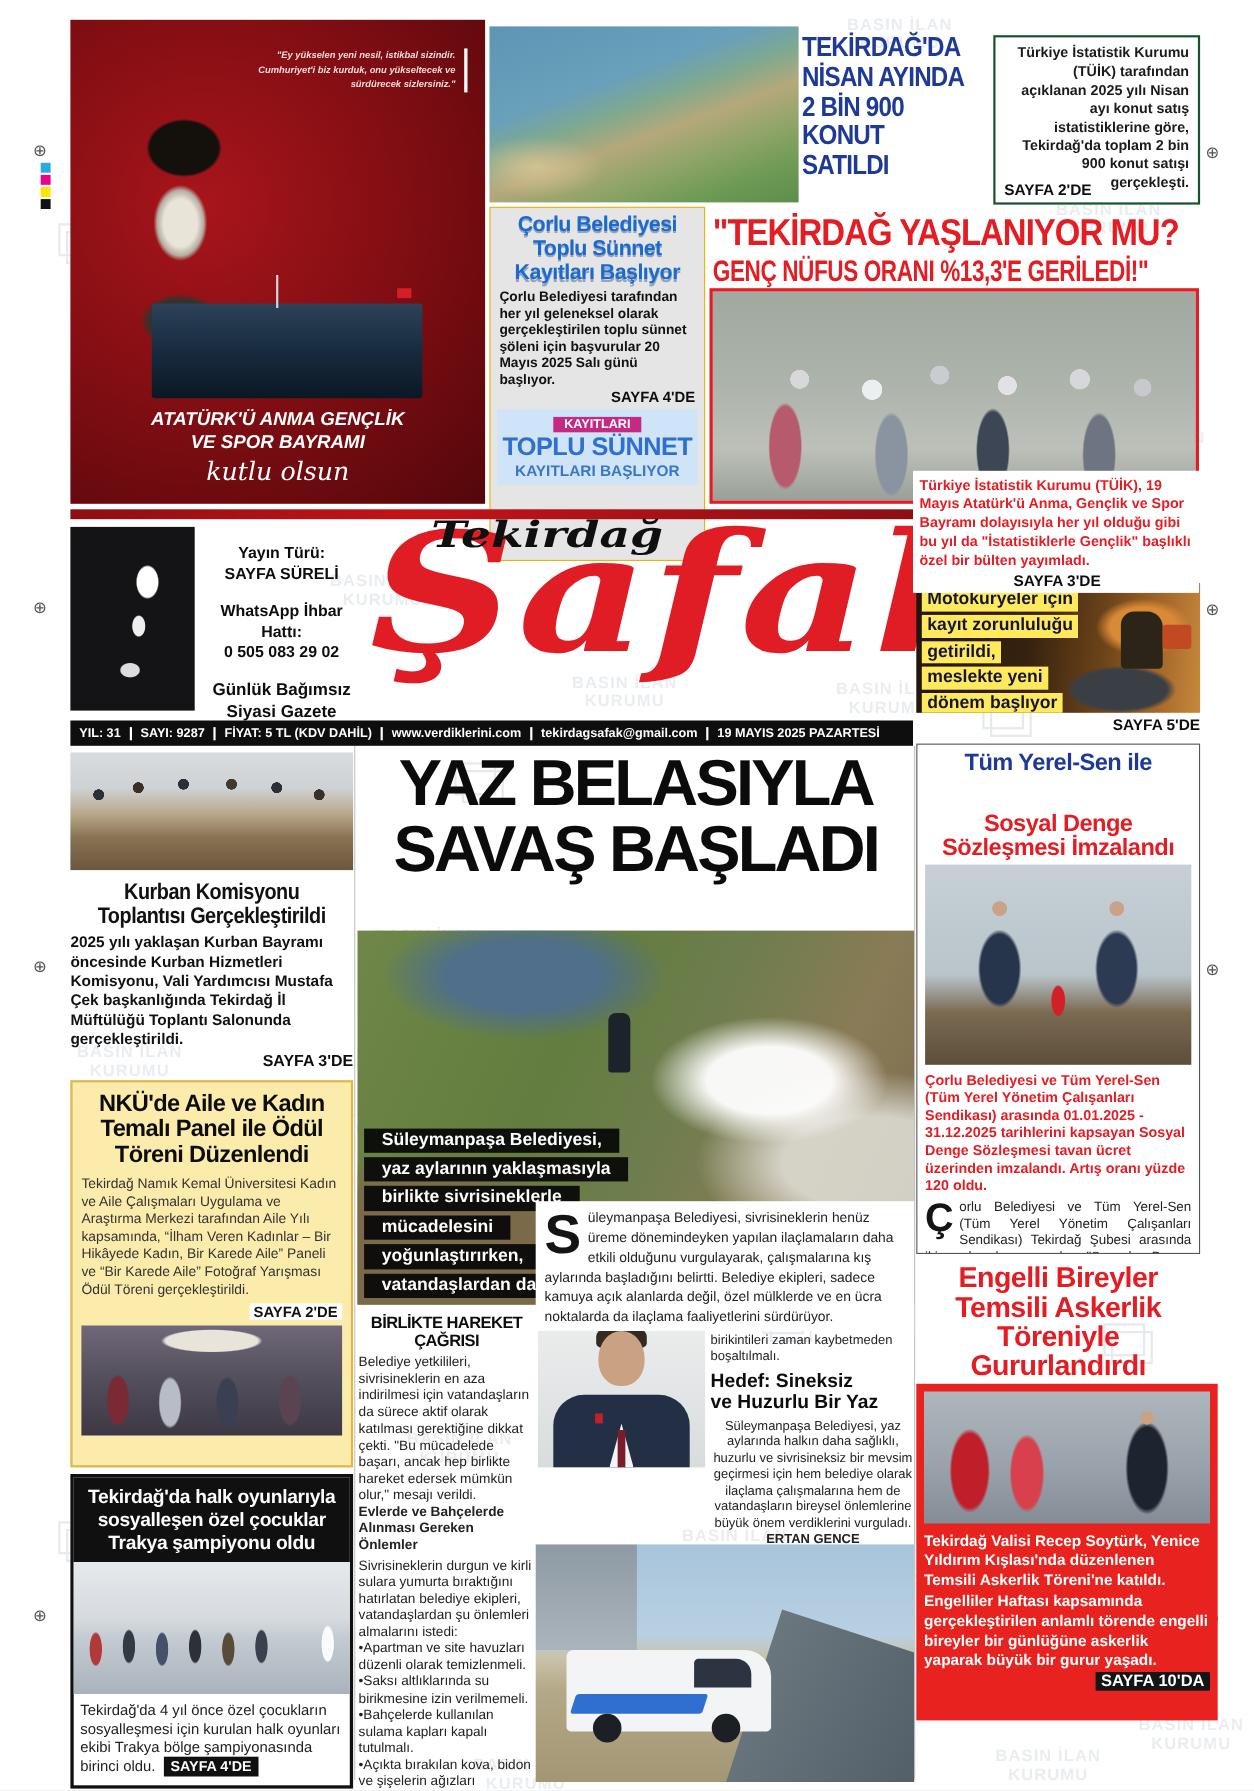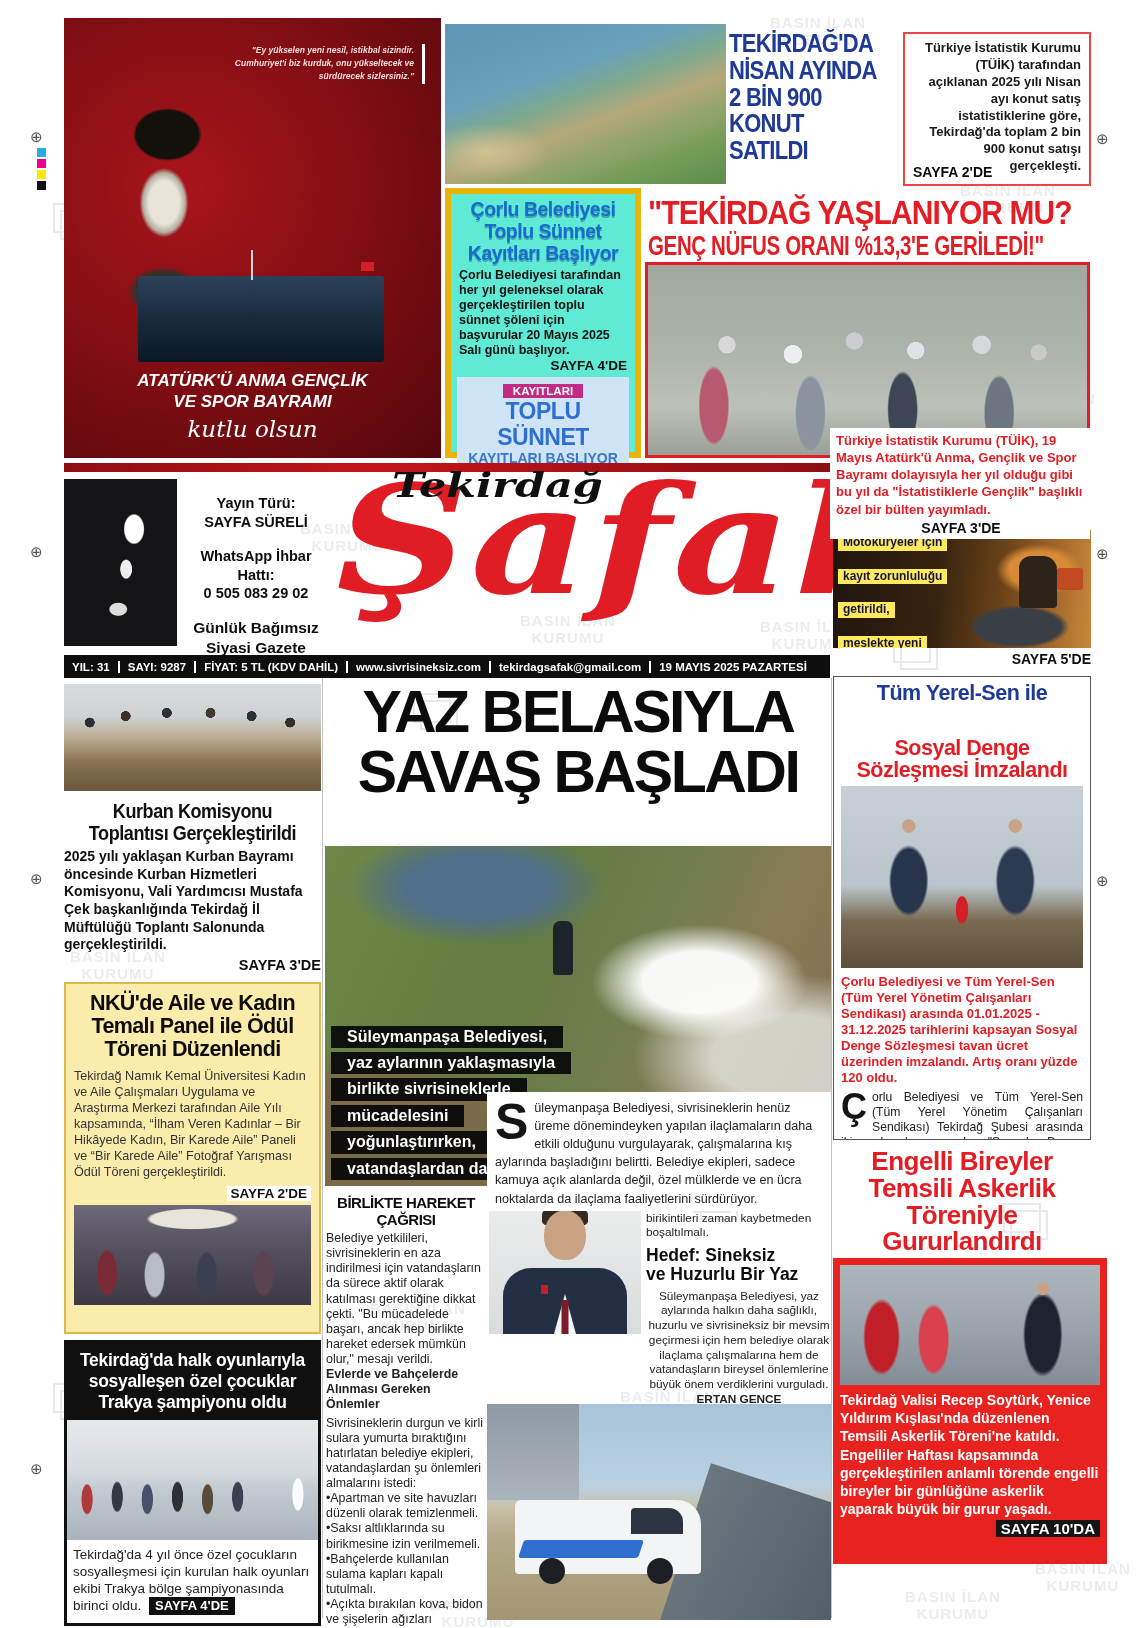--- a/index.html
+++ b/index.html
@@ -44,28 +44,28 @@
   .poster-script{position:absolute;left:0;right:0;top:398px;text-align:center;color:#fff;
                  font-family:"DejaVu Serif",serif;font-style:italic;font-size:23px;}
 
   
   .aerial-photo{left:445px;top:24px;width:281px;height:160px;z-index:3;
      background:
        radial-gradient(ellipse 90px 40px at 15% 80%, rgba(214,196,148,.9), transparent 70%),
        linear-gradient(160deg,#5d95b4 0%,#69a0ba 34%,#7fa98e 46%,#b5a87b 58%,#8fa468 72%,#6d9a55 86%,#5e8e4c 100%);}
   .konut-head{left:729px;top:30px;width:178px;z-index:3;color:#1e3a96;font-weight:800;
               font-size:25px;line-height:1.07;letter-spacing:-.8px;transform:scaleX(.88);transform-origin:left top;}
-  .konut-box{left:903px;top:32px;width:188px;height:154px;z-index:3;border:2px solid #ef4444;
+  .konut-box{left:903px;top:32px;width:188px;height:154px;z-index:3;border:2px solid #14532d;
              box-sizing:border-box;padding:6px 8px 4px;background:#fff;}
   .konut-body{font-size:13px;font-weight:700;text-align:right;line-height:1.3;color:#1a1a1a;}
   .konut-page{position:absolute;left:8px;bottom:4px;font-size:14px;}
 
   
-  .sunnet-box{left:445px;top:188px;width:196px;height:270px;z-index:3;border:6px solid #eab308;
-              box-sizing:border-box;background:#5eead4;}
+  .sunnet-box{left:445px;top:188px;width:196px;height:322px;z-index:3;border:1px solid #eab308;
+              box-sizing:border-box;background:#e5e5e5;}
   .sunnet-head{margin-top:5px;text-align:center;font-weight:800;font-size:19.5px;line-height:1.12;
                color:#1a6bd0;letter-spacing:-.5px;text-shadow:0 2px 0 rgba(10,40,100,.35);}
   .sunnet-body{padding:4px 8px 0;font-weight:700;font-size:12.5px;line-height:1.2;color:#111;}
   .sunnet-page{text-align:right;padding-right:8px;font-size:13.5px;}
   .sunnet-banner{margin:4px 6px 0;background:#cfe4f6;text-align:center;padding:4px 0 5px;}
   .banner-tag{display:inline-block;background:#c42a84;color:#fff;font-weight:800;font-size:11.5px;
               padding:1px 10px;}
   .banner-title{color:#2e6fd0;font-weight:800;font-size:23px;letter-spacing:-.5px;line-height:1.1;}
   .banner-sub{color:#3a77c6;font-weight:600;font-size:14px;}
 
@@ -107,22 +107,22 @@
   .logo-safak{left:336px;top:458px;z-index:3;font-family:"DejaVu Serif",serif;font-style:italic;
               font-weight:bold;font-size:150px;color:#e01d25;line-height:1.1;
               transform:scaleX(1.22);transform-origin:left top;letter-spacing:2px;}
 
   
   .moto-box{left:833px;top:530px;width:258px;height:118px;z-index:3;overflow:hidden;
      background:
        radial-gradient(ellipse 60px 36px at 80% 34%, #d98a35 0 50%, transparent 72%),
        radial-gradient(ellipse 70px 30px at 72% 82%, #3a3f46 0 60%, transparent 72%),
        linear-gradient(95deg,#20150e 0%,#37220f 40%,#6b4319 65%,#a5682a 85%,#c8883c 100%);}
-  .moto-chip{display:table;background:#ffe95c;color:#14143c;font-weight:800;font-size:12px;
-             padding:0 5px;margin:0 0 18px 5px;line-height:1.3;}
+  .moto-chip{display:table;background:#ffe95c;color:#14143c;font-weight:800;font-size:16px;
+             padding:0 5px;margin:0 0 3px 5px;line-height:1.3;}
   .moto-chips{position:absolute;left:0;top:5px;}
   .moto-rider{position:absolute;right:34px;top:26px;width:38px;height:52px;background:#2c2418;
               border-radius:12px 14px 4px 4px;}
   .moto-bag{position:absolute;right:8px;top:38px;width:26px;height:22px;background:#c24a22;border-radius:3px;}
   .moto-page{left:833px;top:651px;width:258px;z-index:3;text-align:right;font-size:14px;}
 
   
   .infobar{left:64px;top:655px;width:766px;height:23px;z-index:3;background:#0e0e0e;display:flex;
            align-items:center;color:#fff;font-weight:700;font-size:11.5px;box-sizing:border-box;}
   .infobar .seg{padding:0 8px;white-space:nowrap;}
@@ -440,21 +440,21 @@
       <span class="moto-chip">meslekte yeni</span>
       <span class="moto-chip">dönem başlıyor</span>
     </div>
   </div>
   <div class="abs moto-page pgref">SAYFA 5'DE</div>
 
   <div class="abs infobar">
     <span class="seg">YIL: 31</span>
     <span class="seg">SAYI: 9287</span>
     <span class="seg">FİYAT: 5 TL (KDV DAHİL)</span>
-    <span class="seg">www.sivrisineksiz.com</span>
+    <span class="seg">www.verdiklerini.com</span>
     <span class="seg">tekirdagsafak@gmail.com</span>
     <span class="seg">19 MAYIS 2025 PAZARTESİ</span>
   </div>
 
   <div class="vrule" style="left:322px;top:678px;height:940px;"></div>
   <div class="vrule" style="left:831px;top:678px;height:940px;"></div>
 
   <div class="ph kurban-photo"></div>
   <div class="abs kurban-head pre">Kurban Komisyonu
 Toplantısı Gerçekleştirildi</div>

